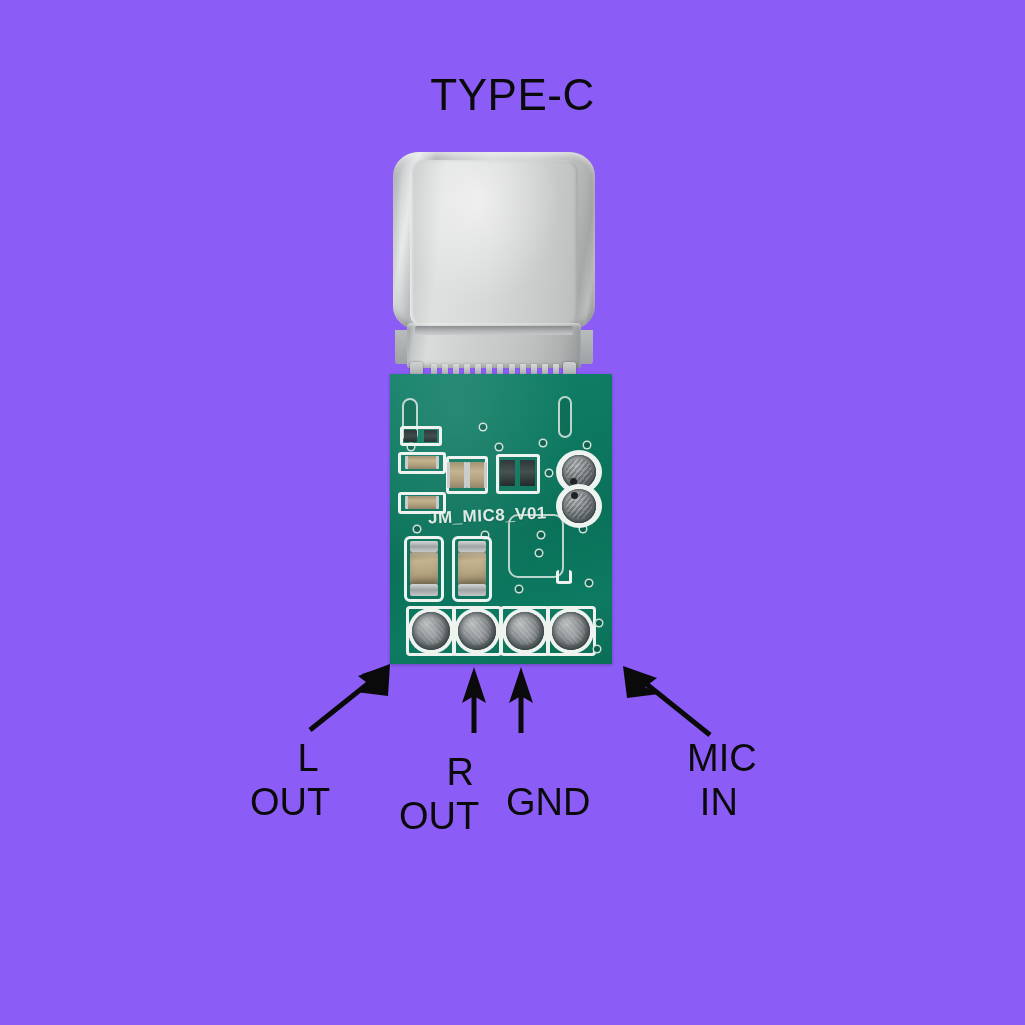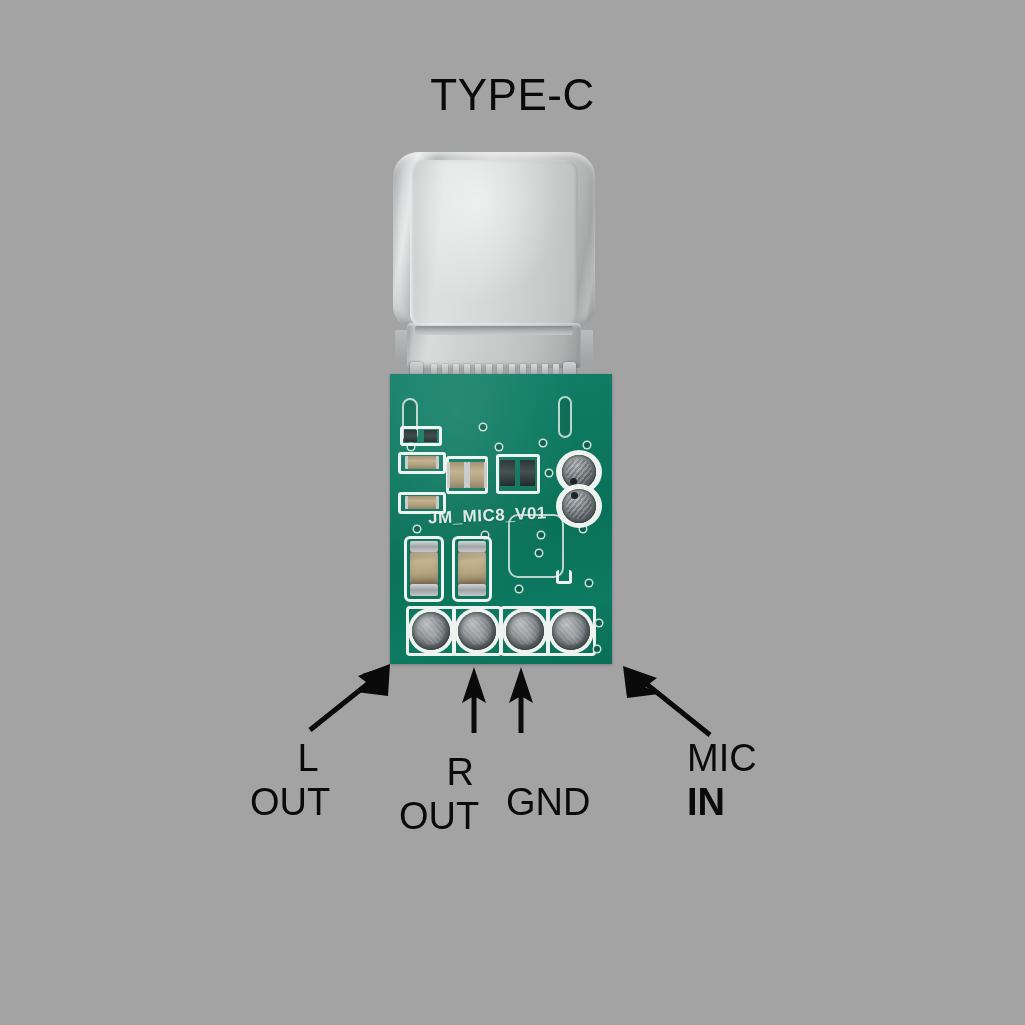--- a/index.html
+++ b/index.html
@@ -8,21 +8,21 @@
     padding: 0;
     background: #ffffff;
   }
   body {
     font-family: "Liberation Sans", sans-serif;
   }
   #stage {
     position: relative;
     width: 1025px;
     height: 1025px;
-    background: #a3a3a3;
+    background: #8b5cf6;
     overflow: hidden;
   }
 
   
   #title {
     position: absolute;
     left: 0;
     top: 70px;
     width: 1025px;
     text-align: center;
@@ -437,16 +437,16 @@
     <span style="display:block; text-align:center; padding-left:42px;">R</span>
     <span class="l2">OUT</span>
   </div>
 
   <div class="label" style="left:506px; top:780px;">
     <span style="display:block;">GND</span>
   </div>
 
   <div class="label" style="left:687px; top:736px;">
     <span style="display:block;">MIC</span>
-    <span class="l2" style="display:block; text-align:left; padding-right:6px;font-weight:bold;">IN</span>
+    <span class="l2" style="display:block; text-align:center; padding-right:6px;">IN</span>
   </div>
 
 </div>
 
 </body></html>

